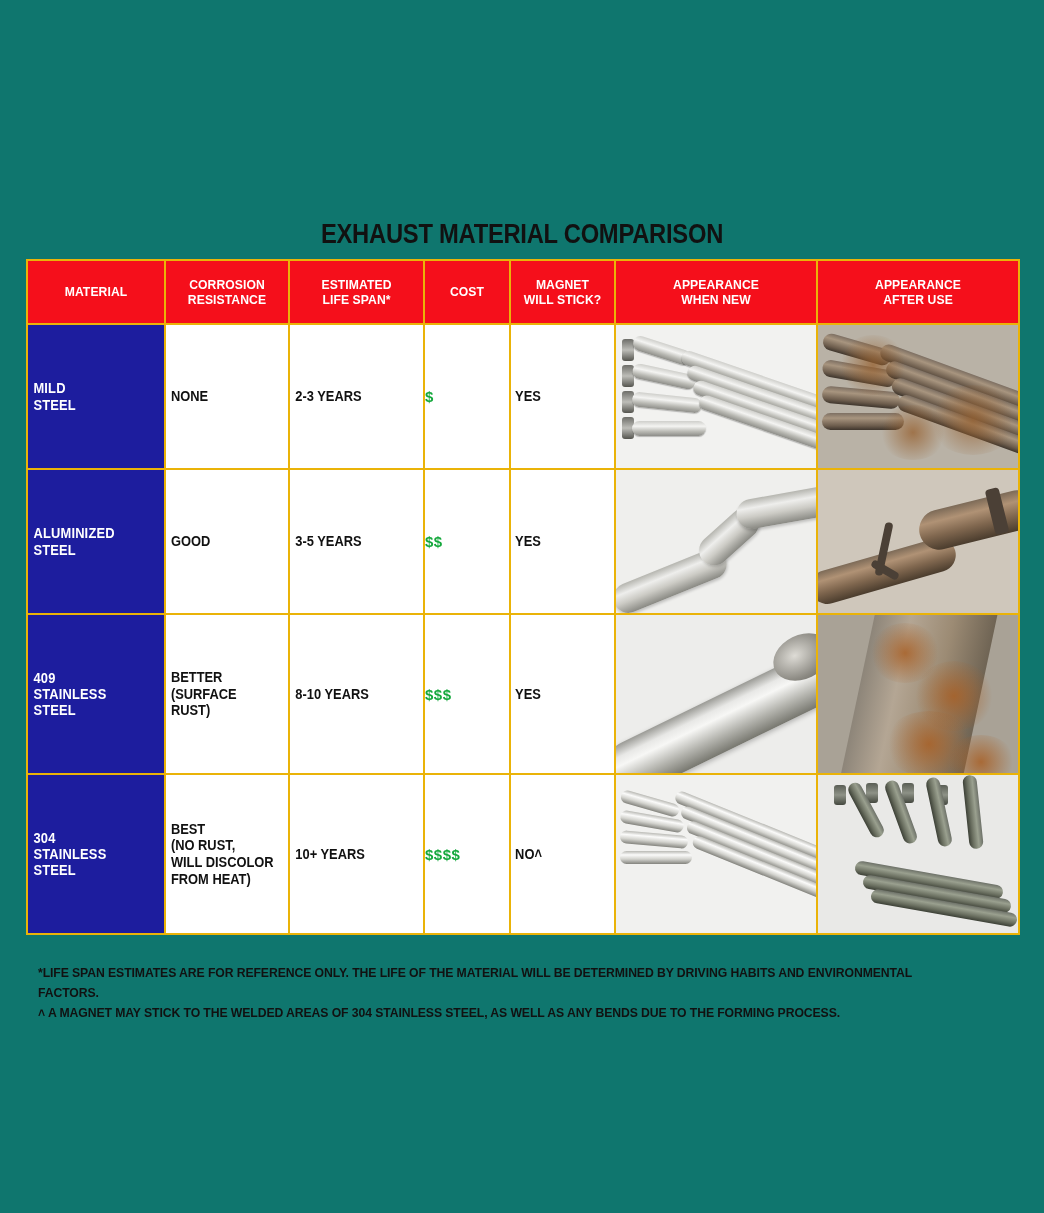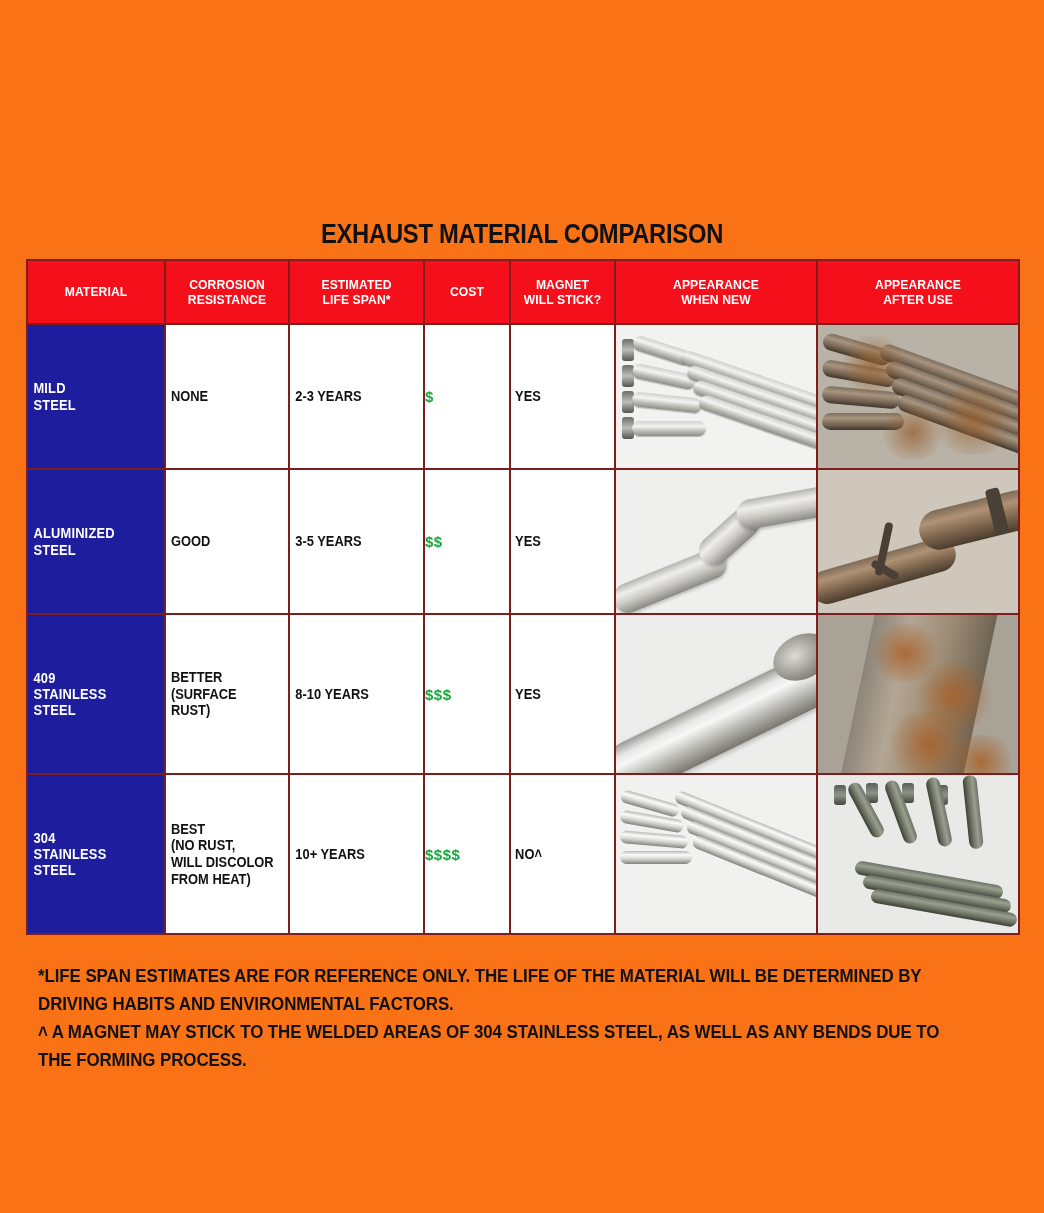--- a/index.html
+++ b/index.html
@@ -11,21 +11,21 @@
     width: 1044px;
     height: 1213px;
     font-family: "Liberation Sans", sans-serif;
     color: #111111;
     overflow: hidden;
   }
   .page {
     position: relative;
     width: 1044px;
     height: 1213px;
-    background: #f97316;
+    background: #0f766e;
   }
   .infographic {
     position: absolute;
     left: 0;
     top: 0;
     width: 1044px;
     height: 1213px;
   }
   .title {
     position: absolute;
@@ -43,21 +43,21 @@
   table.cmp {
     position: absolute;
     left: 26px;
     top: 259px;
     width: 992px;
     border-collapse: collapse;
     table-layout: fixed;
     background: #ffffff;
   }
   table.cmp td, table.cmp th {
-    border: 2px solid #7f1d1d;
+    border: 2px solid #eab308;
     padding: 0;
     vertical-align: middle;
   }
   thead th {
     background: #f50f1b;
     color: #ffffff;
     font-size: 13.5px;
     font-weight: bold;
     line-height: 1.12;
     letter-spacing: 0.1px;
@@ -214,21 +214,21 @@
     width: 12px; height: 20px;
     border-radius: 3px;
     background: linear-gradient(to bottom,#5a5e55,#8e9287,#44483f);
   }
 
   .footnotes {
     position: absolute;
     left: 38px;
     top: 963px;
     width: 980px;
-    font-size: 18px;
+    font-size: 13px;
     font-weight: bold;
     line-height: 1.55;
     color: #111111;
     letter-spacing: -0.1px;
   }
   .footnotes div { transform: scaleX(0.94); transform-origin: left center; }
 </style>
 </head>
 <body>
 

